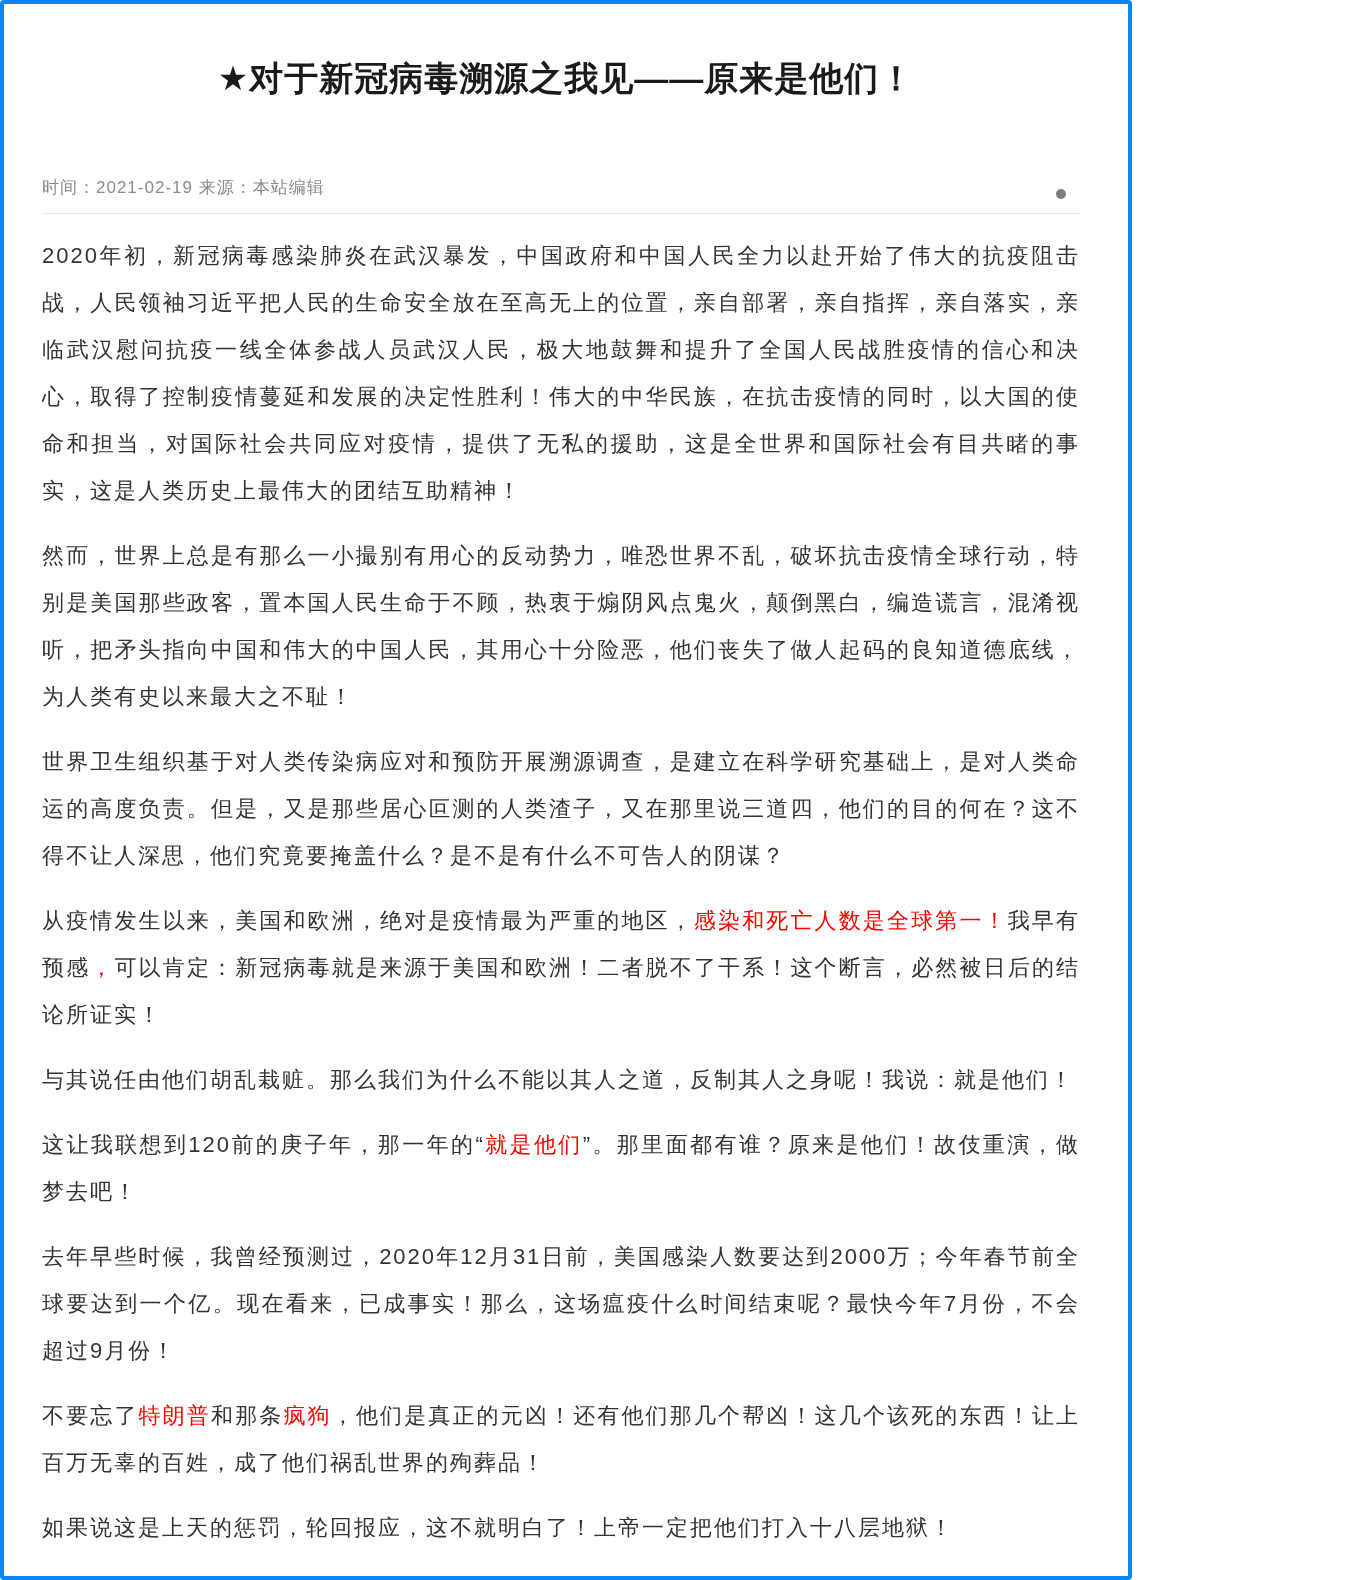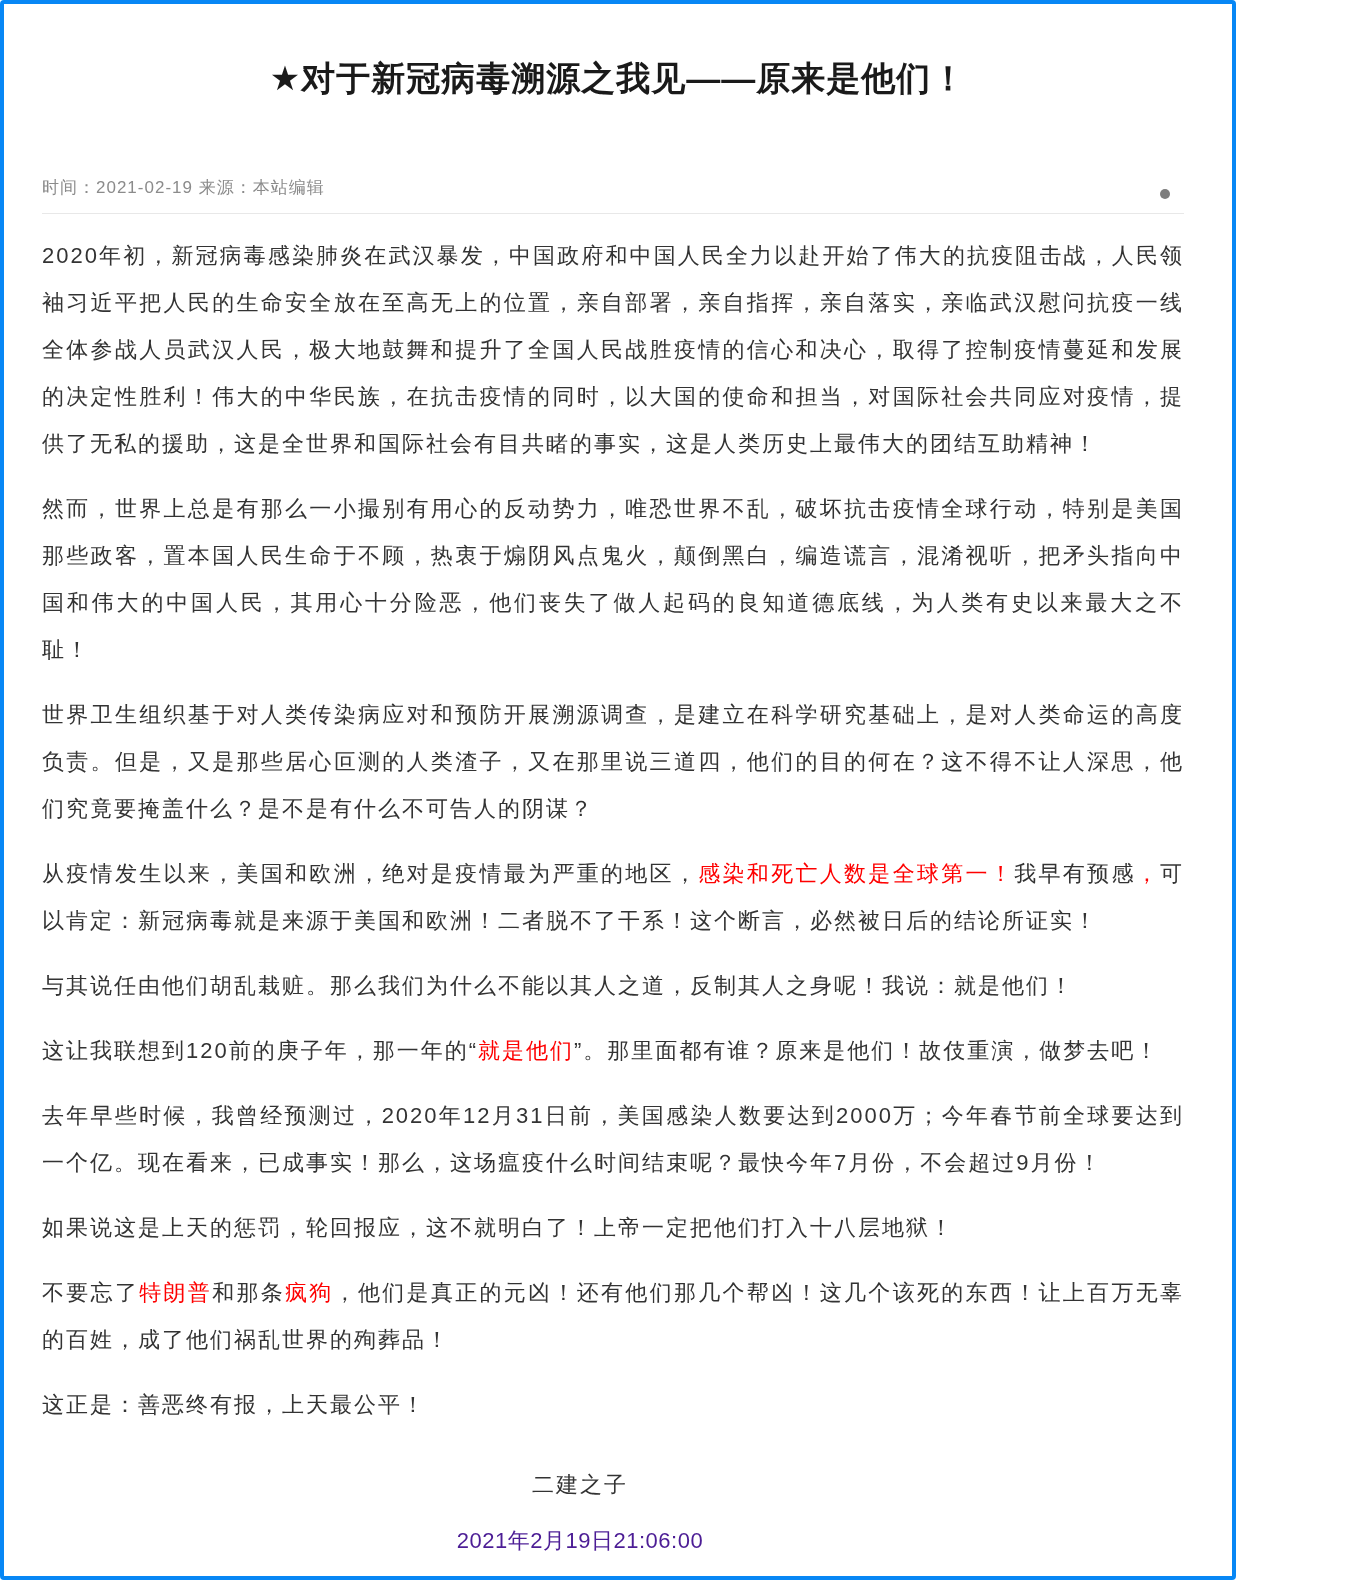--- a/index.html
+++ b/index.html
@@ -3,21 +3,21 @@
 <meta charset="utf-8">
 <style>
   html, body {
     margin: 0;
     padding: 0;
     background: #ffffff;
     font-family: "Liberation Sans", "DejaVu Sans", sans-serif;
   }
   .page {
     box-sizing: border-box;
-    width: 1236px;
+    width: 1132px;
     height: 1580px;
     border: 4px solid #0787f5;
     border-radius: 4px;
     background: #ffffff;
     overflow: hidden;
   }
   .page-title {
     margin: 52px 60px 0 60px;
     text-align: center;
     font-size: 34px;
@@ -95,22 +95,22 @@
   <hr class="divider">
 
   <div class="article-body">
       <p><span>2020年初，新冠病毒感染肺炎在武汉暴发，中国政府和中国人民全力以赴开始了伟大的抗疫阻击战，人民领袖习近平把人民的生命安全放在至高无上的位置，亲自部署，亲自指挥，亲自落实，亲临武汉慰问抗疫一线全体参战人员武汉人民，极大地鼓舞和提升了全国人民战胜疫情的信心和决心，取得了控制疫情蔓延和发展的决定性胜利！伟大的中华民族，在抗击疫情的同时，以大国的使命和担当，对国际社会共同应对疫情，提供了无私的援助，这是全世界和国际社会有目共睹的事实，这是人类历史上最伟大的团结互助精神！</span></p>
       <p><span>然而，世界上总是有那么一小撮别有用心的反动势力，唯恐世界不乱，破坏抗击疫情全球行动，特别是美国那些政客，置本国人民生命于不顾，热衷于煽阴风点鬼火，颠倒黑白，编造谎言，混淆视听，把矛头指向中国和伟大的中国人民，其用心十分险恶，他们丧失了做人起码的良知道德底线，为人类有史以来最大之不耻！</span></p>
       <p><span>世界卫生组织基于对人类传染病应对和预防开展溯源调查，是建立在科学研究基础上，是对人类命运的高度负责。但是，又是那些居心叵测的人类渣子，又在那里说三道四，他们的目的何在？这不得不让人深思，他们究竟要掩盖什么？是不是有什么不可告人的阴谋？</span></p>
       <p><span>从疫情发生以来，美国和欧洲，绝对是疫情最为严重的地区，</span><span class="red">感染和死亡人数是全球第一！</span><span>我早有预感</span><span class="red">，</span><span>可以肯定：新冠病毒就是来源于美国和欧洲！二者脱不了干系！这个断言，必然被日后的结论所证实！</span></p>
       <p><span>与其说任由他们胡乱栽赃。那么我们为什么不能以其人之道，反制其人之身呢！我说：就是他们！</span></p>
       <p><span>这让我联想到120前的庚子年，那一年的“</span><span class="red">就是他们</span><span>”。那里面都有谁？原来是他们！故伎重演，做梦去吧！</span></p>
       <p><span>去年早些时候，我曾经预测过，2020年12月31日前，美国感染人数要达到2000万；今年春节前全球要达到一个亿。现在看来，已成事实！那么，这场瘟疫什么时间结束呢？最快今年7月份，不会超过9月份！</span></p>
+      <p><span>不要忘了</span><span class="red">特朗普</span><span>和那条</span><span class="red">疯狗</span><span>，他们是真正的元凶！还有他们那几个帮凶！这几个该死的东西！让上百万无辜的百姓，成了他们祸乱世界的殉葬品！</span></p>
       <p><span>如果说这是上天的惩罚，轮回报应，这不就明白了！上帝一定把他们打入十八层地狱！</span></p>
-      <p><span>不要忘了</span><span class="red">特朗普</span><span>和那条</span><span class="red">疯狗</span><span>，他们是真正的元凶！还有他们那几个帮凶！这几个该死的东西！让上百万无辜的百姓，成了他们祸乱世界的殉葬品！</span></p>
       <p><span>这正是：善恶终有报，上天最公平！</span></p>
     </div>
 
   <div class="signature">二建之子</div>
 
   <div class="timestamp">2021年2月19日21:06:00</div>
 
 </div>
 
 </body></html>

